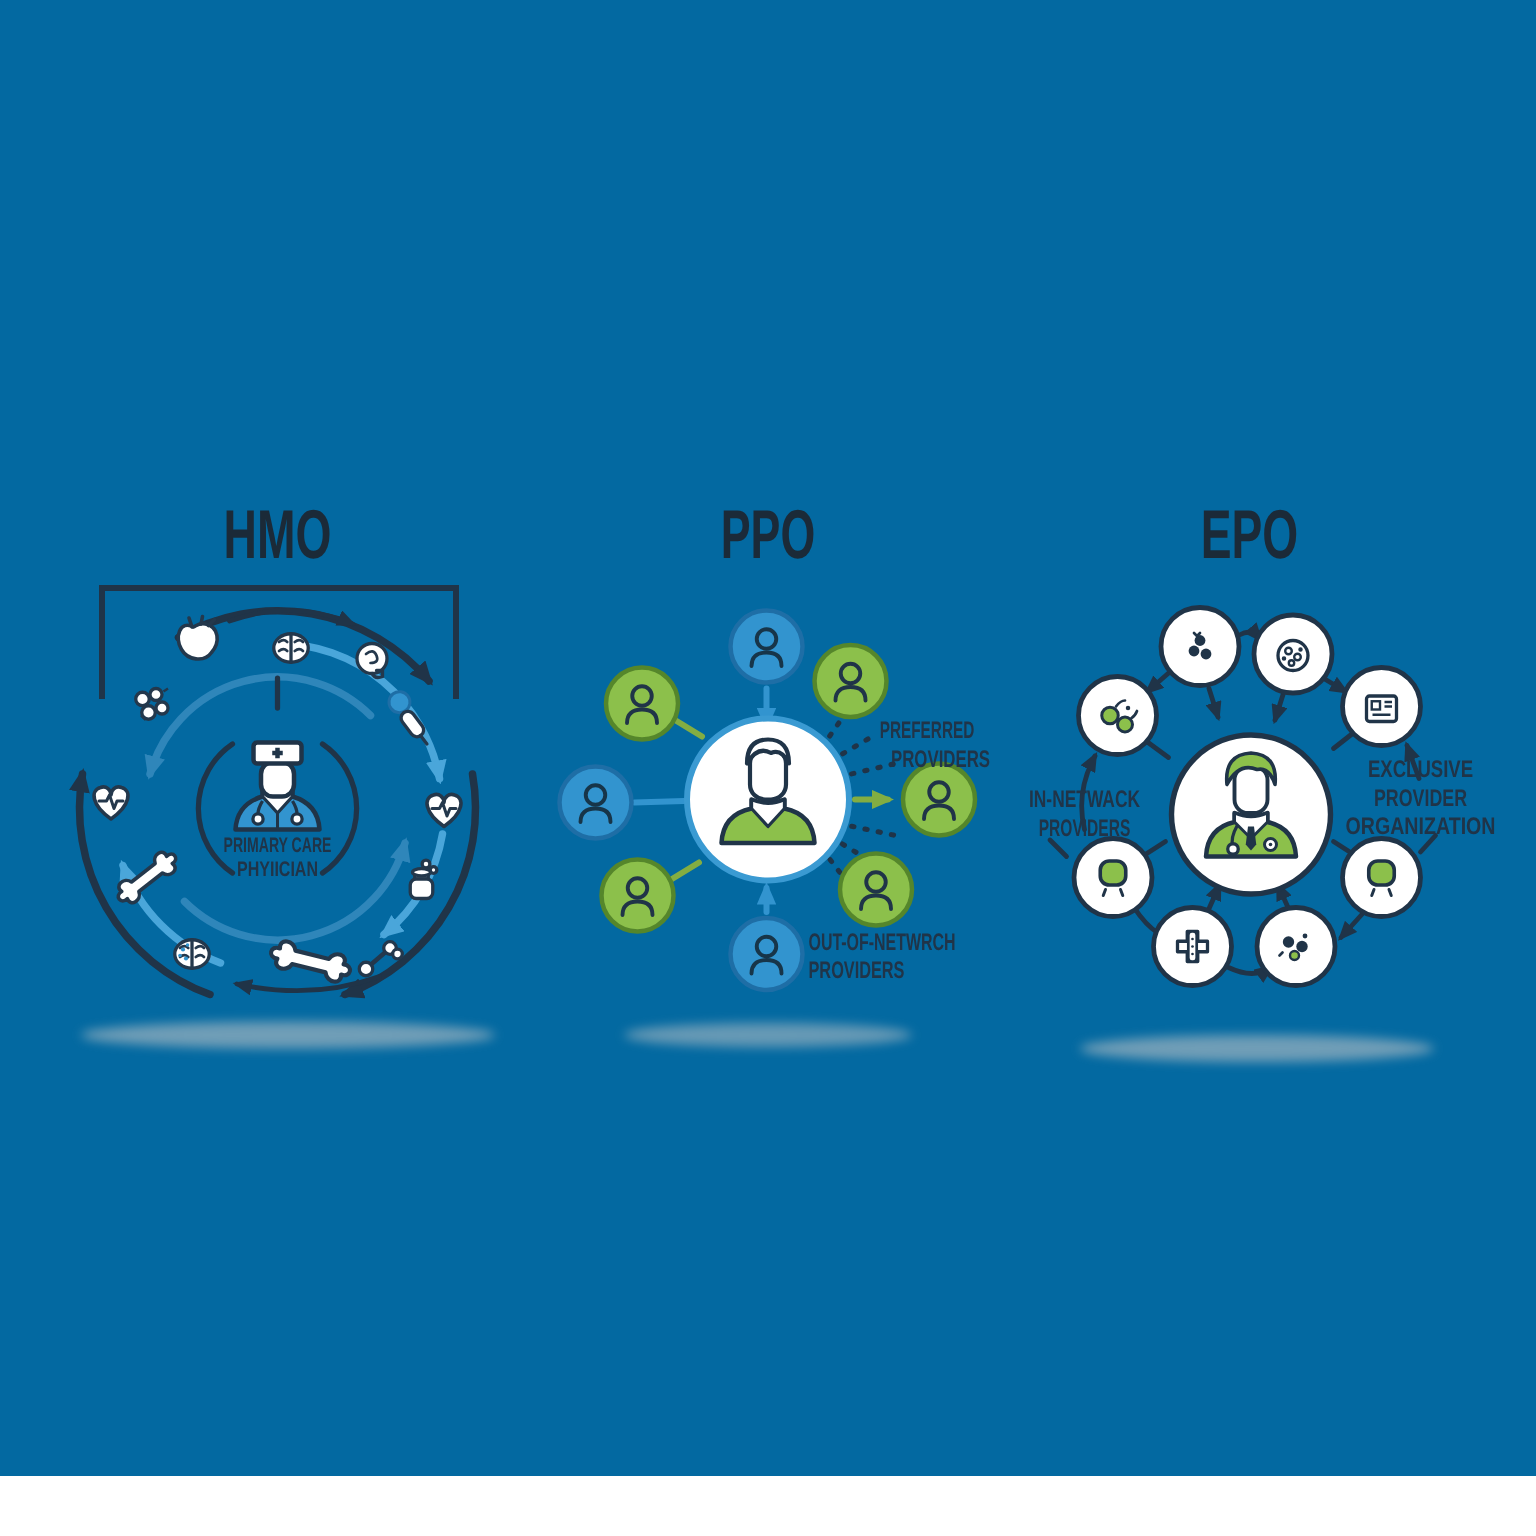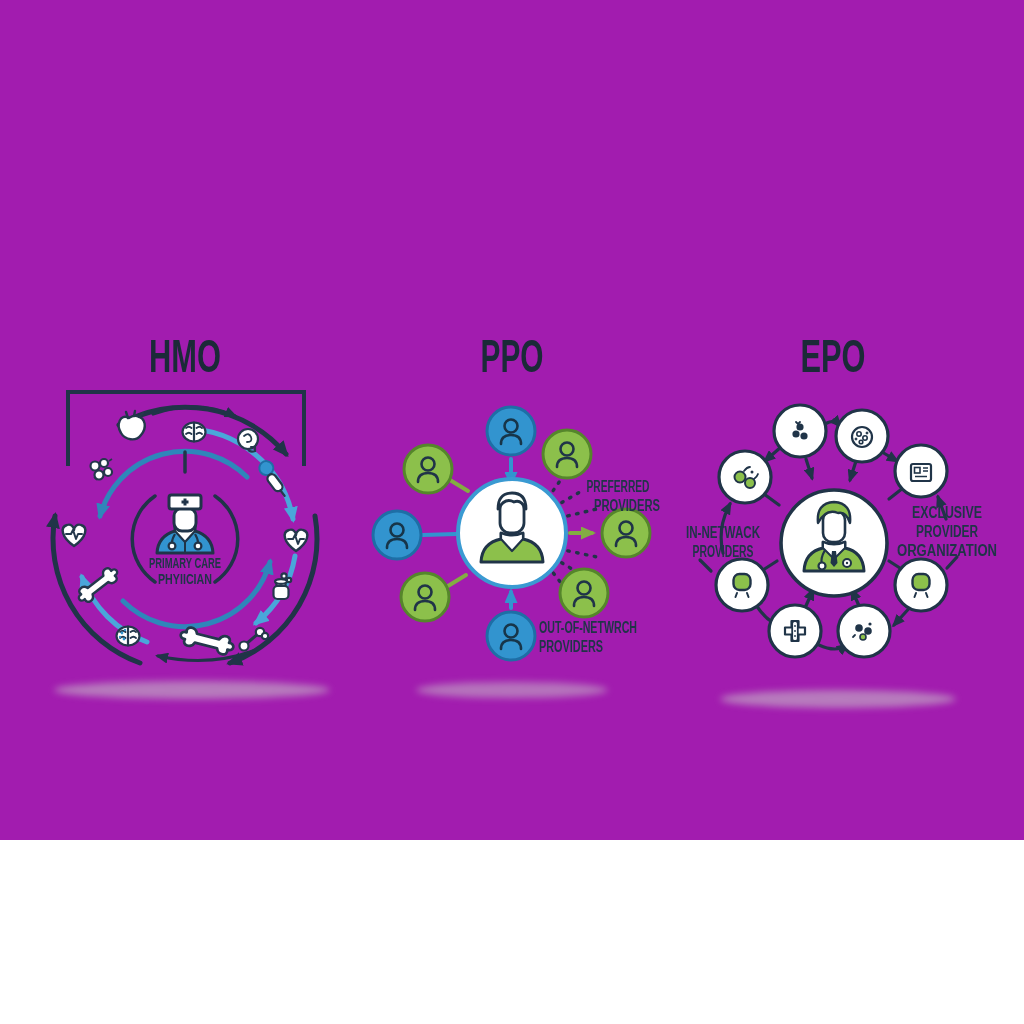--- a/index.html
+++ b/index.html
@@ -1,16 +1,16 @@
 <!DOCTYPE html>
 <html><head>
 <meta charset="utf-8">
 <style>
   html,body{margin:0;padding:0;background:#ffffff;}
-  .canvas{width:1024px;height:840px;background:#a21caf;position:relative;overflow:hidden;}
+  .canvas{width:1024px;height:984px;background:#0369a1;position:relative;overflow:hidden;}
   svg{display:block;}
   text{font-family:"Liberation Sans", sans-serif;}
   .ttl{font-weight:700;font-size:46px;fill:#1b2a38;}
   .lbl{font-weight:700;font-size:16px;fill:#203448;}
   .lbl-s{font-weight:700;font-size:14px;fill:#203448;}
 </style>
 </head>
 <body>
 
 <div class="canvas">

